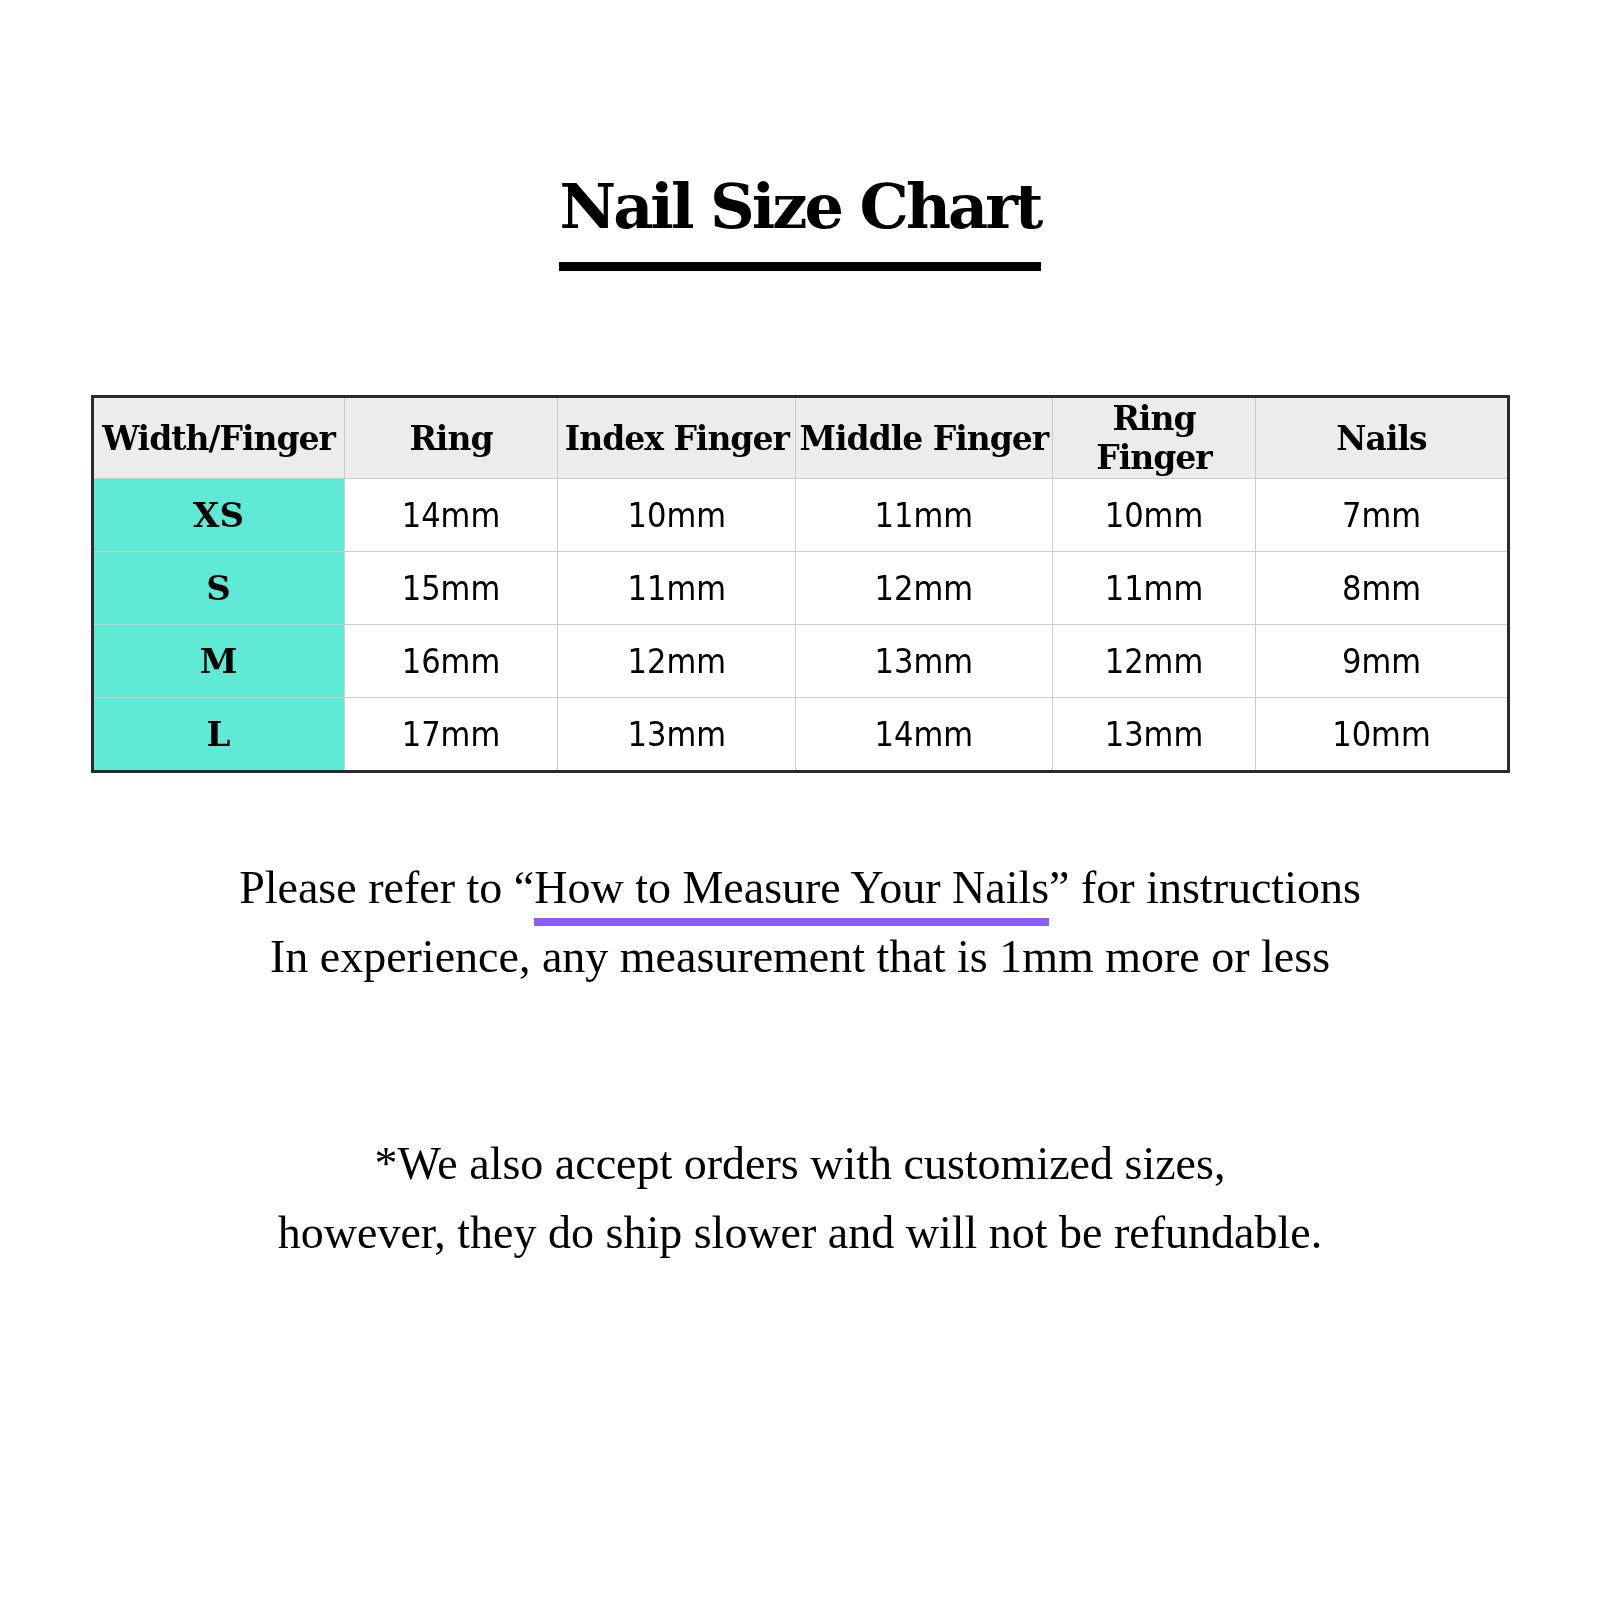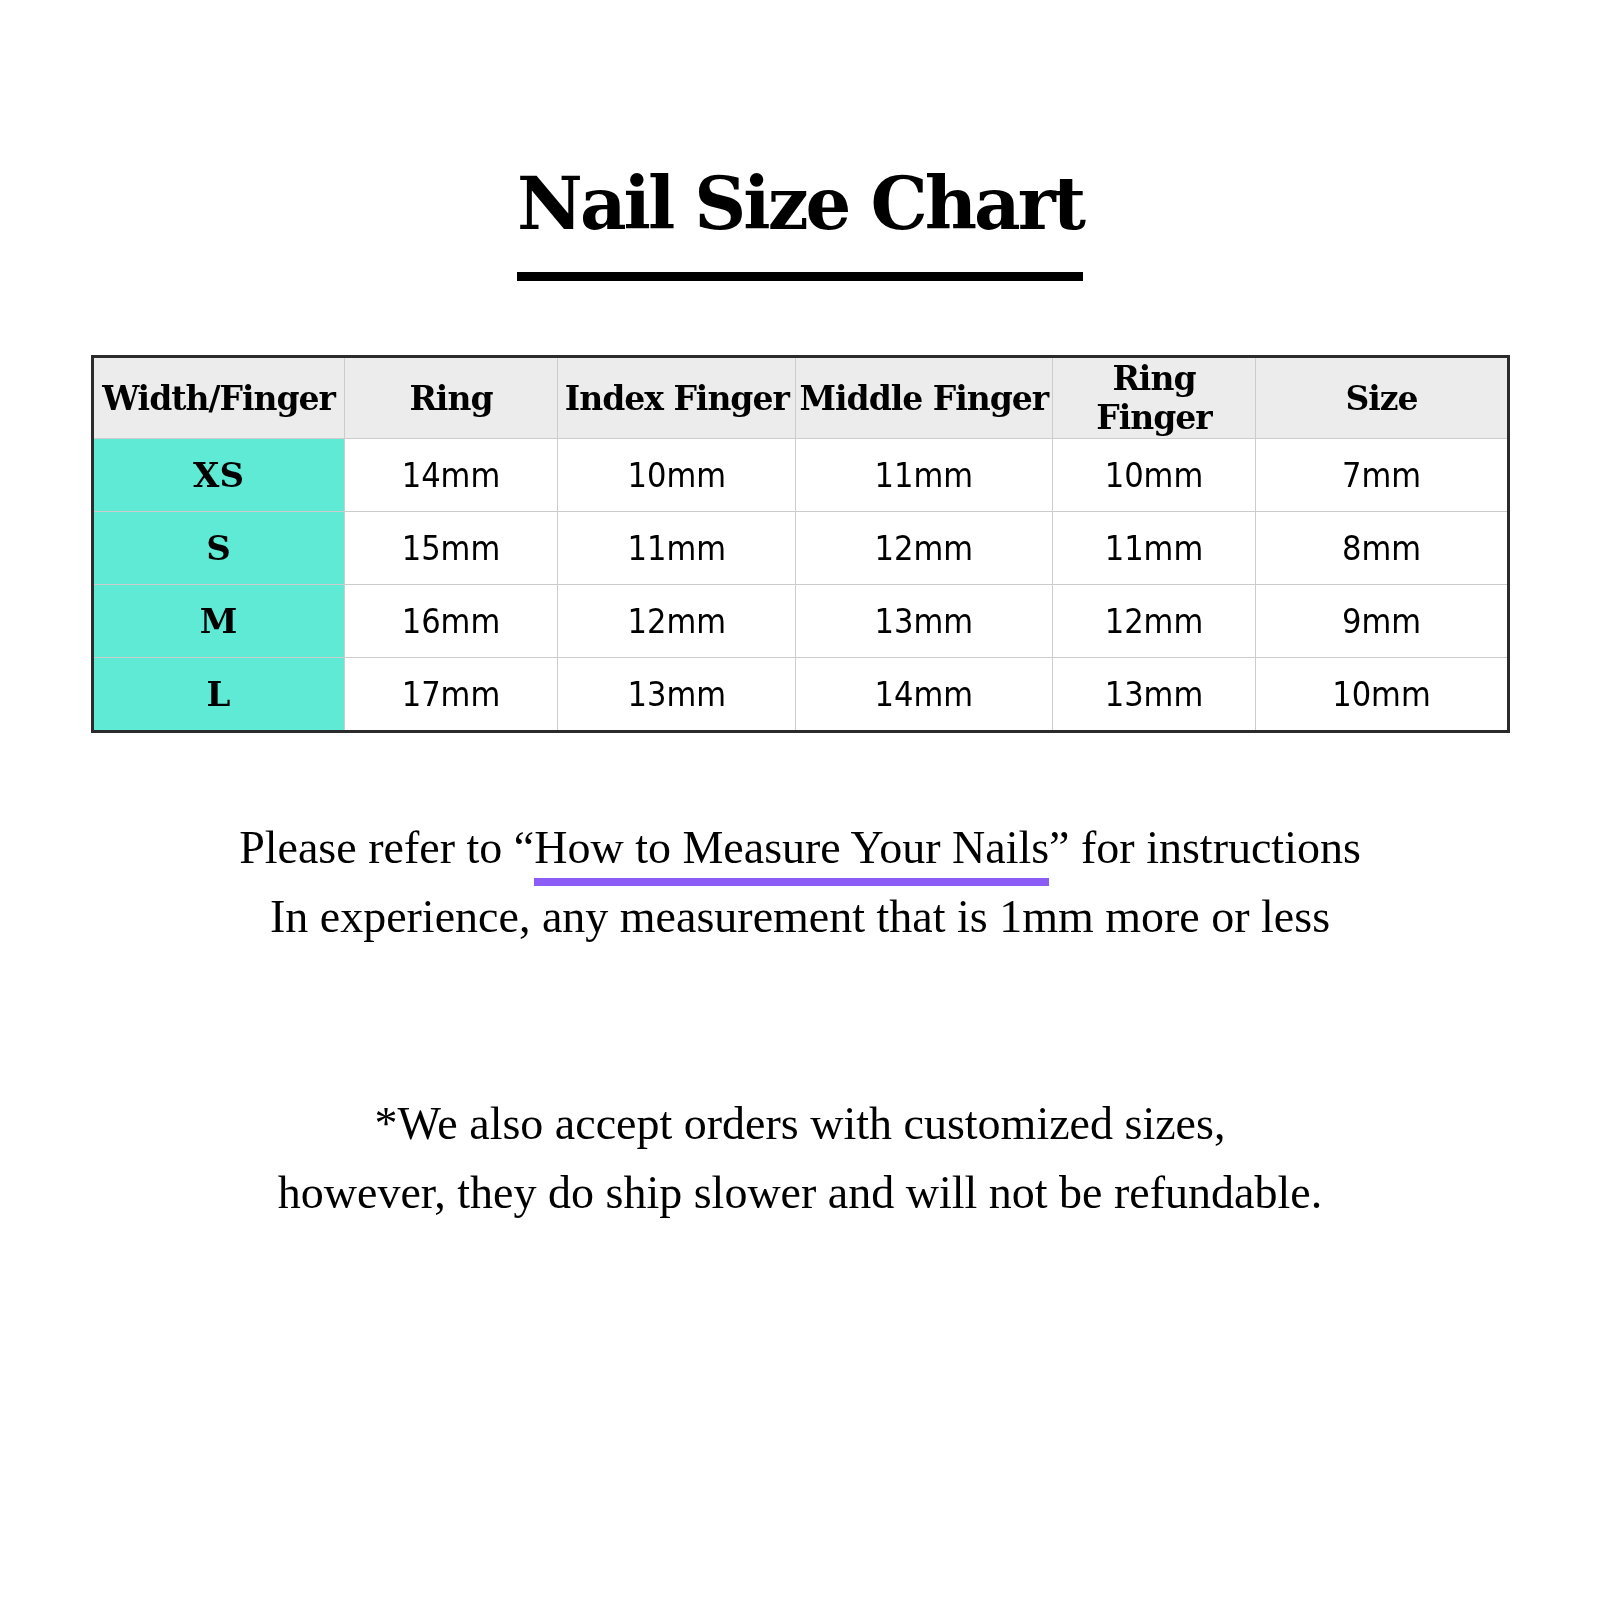--- a/index.html
+++ b/index.html
@@ -18,33 +18,33 @@
     position: relative;
     background: #ffffff;
   }
   
   .title-wrap {
     text-align: center;
     padding-top: 168px;
   }
   .page-title {
     display: inline-block;
-    margin: 0;
+    margin: 8px;
     font-family: "DejaVu Serif", serif;
     font-weight: bold;
-    font-size: 72px;
+    font-size: 62px;
     letter-spacing: -3px;
     line-height: 1.0;
     border-bottom: 9px solid #000000;
-    padding-bottom: 32px;
+    padding-bottom: 24px;
   }
   
   table.size-table {
     width: 1419px;
-    margin: 74px auto 0 auto;
+    margin: 116px auto 0 auto;
     border-collapse: collapse;
     table-layout: fixed;
     border: 3px solid #2b2b2b;
   }
   .size-table th, .size-table td {
     border: 1px solid #cccccc;
     text-align: center;
     vertical-align: middle;
     overflow: hidden;
   }
@@ -105,21 +105,21 @@
         <col style="width:14.4%">
         <col style="width:17.8%">
     </colgroup>
     <thead>
       <tr>
         <th>Width/Finger</th>
         <th>Ring</th>
         <th>Index Finger</th>
         <th>Middle Finger</th>
         <th>Ring Finger</th>
-        <th>Size</th>
+        <th>Nails</th>
       </tr>
     </thead>
     <tbody>
       <tr>
         <th>XS</th>
         <td>14mm</td>
         <td>10mm</td>
         <td>11mm</td>
         <td>10mm</td>
         <td>7mm</td>

